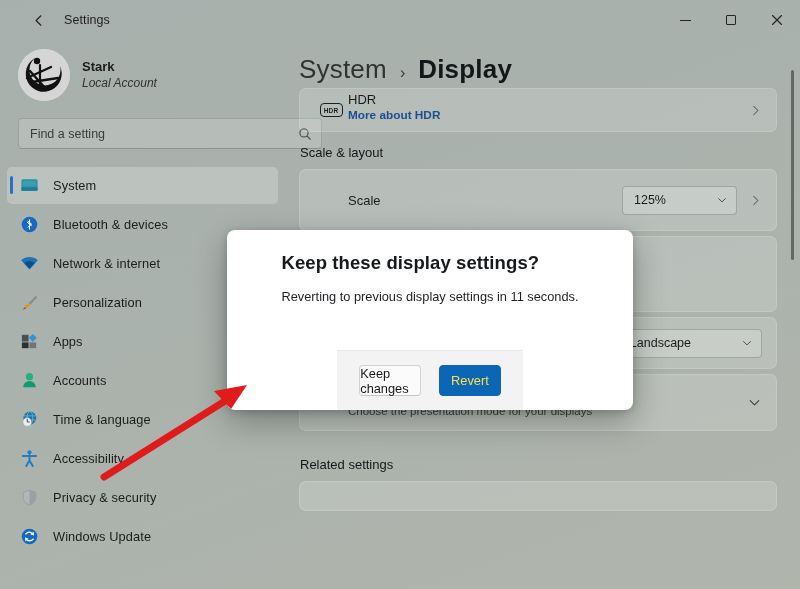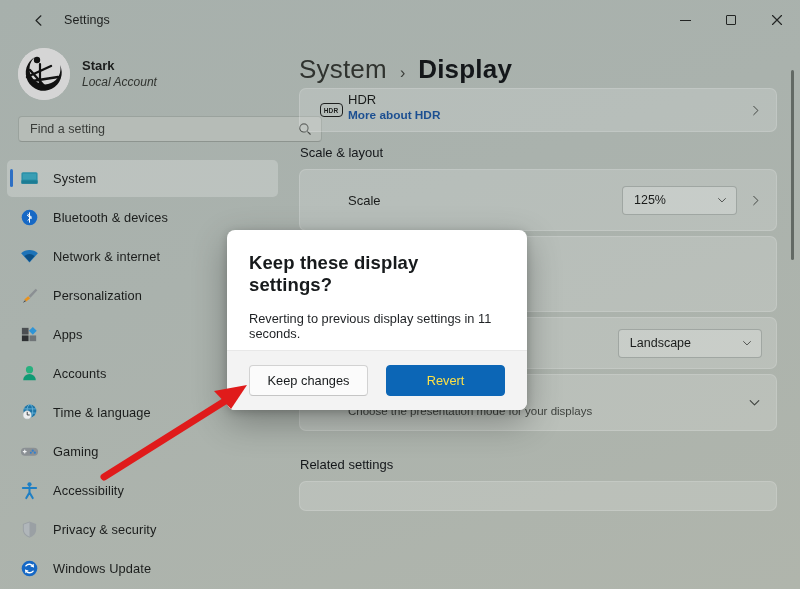--- a/index.html
+++ b/index.html
@@ -160,26 +160,26 @@
 
   .scrollbar {
     position: absolute; right: 6px; top: 30px;
     width: 3px; height: 190px; border-radius: 2px;
     background: #626964;
   }
 
   
   .dialog {
     position: absolute; left: 227px; top: 230px;
-    width: 300px; height: 180px;
+    width: 406px; height: 180px;
     background: #ffffff;
     border-radius: 8px;
     box-shadow: 0 12px 34px rgba(0,0,0,.30), 0 2px 8px rgba(0,0,0,.18);
     overflow: hidden;
-    display: flex; flex-direction: column;
+    display: flex; flex-direction: column; align-items: center;
   }
   .dlg-main { flex: 1 1 auto; padding: 22px 22px 0 22px; }
   .dlg-title { font-size: 18.5px; font-weight: bold; color: #171a1c; letter-spacing: .1px; }
   .dlg-text { font-size: 12.8px; color: #1e2124; margin-top: 15px; }
   .dlg-foot {
     background: #f3f3f3;
     border-top: 1px solid #e8e8e8;
     padding: 14px 22px;
     display: flex; gap: 18px;
   }
@@ -330,32 +330,20 @@
               <path d="M3.8 6.2 H17 M3.8 10.6 H17" stroke="#6fb6d8" stroke-width=".9"></path>
               <ellipse cx="10.4" cy="8.4" rx="3" ry="6.8" fill="none" stroke="#6fb6d8" stroke-width=".9"></ellipse>
               <circle cx="7.6" cy="12.6" r="4.6" fill="#c9cdd0"></circle>
               <circle cx="7.6" cy="12.6" r="3.8" fill="#eceeef"></circle>
               <path d="M7.6 9.8 V12.6 H9.8" stroke="#3a3e41" stroke-width="1" stroke-linecap="round" fill="none"></path>
             </svg>
           </span>
           <span class="nav-label">Time &amp; language</span>
         </div>
 
-        <div class="navitem">
-          <span class="nav-ico">
-            <svg width="19" height="19" viewBox="0 0 20 20">
-              <rect x="1" y="6" width="18" height="8.6" rx="4.3" fill="#8b9094"></rect>
-              <path d="M5 8.6 V11.6 M3.5 10.1 H6.5" stroke="#f2f4f5" stroke-width="1.2" stroke-linecap="round"></path>
-              <circle cx="13.4" cy="9.1" r="1.15" fill="#2f7fd0"></circle>
-              <circle cx="15.6" cy="11.2" r="1.15" fill="#2f7fd0"></circle>
-              <circle cx="11.4" cy="11.4" r="1.05" fill="#2f7fd0"></circle>
-            </svg>
-          </span>
-          <span class="nav-label">Gaming</span>
-        </div>
 
         <div class="navitem">
           <span class="nav-ico">
             <svg width="19" height="19" viewBox="0 0 20 20">
               <circle cx="10" cy="3.4" r="2.2" fill="#1f7fc4"></circle>
               <path d="M3 7.4 H17" stroke="#1f7fc4" stroke-width="2.1" stroke-linecap="round"></path>
               <path d="M10 6.4 V12 M10 12 L6.6 18 M10 12 L13.4 18" stroke="#1f7fc4" stroke-width="2.1" stroke-linecap="round" fill="none"></path>
             </svg>
           </span>
           <span class="nav-label">Accessibility</span>

